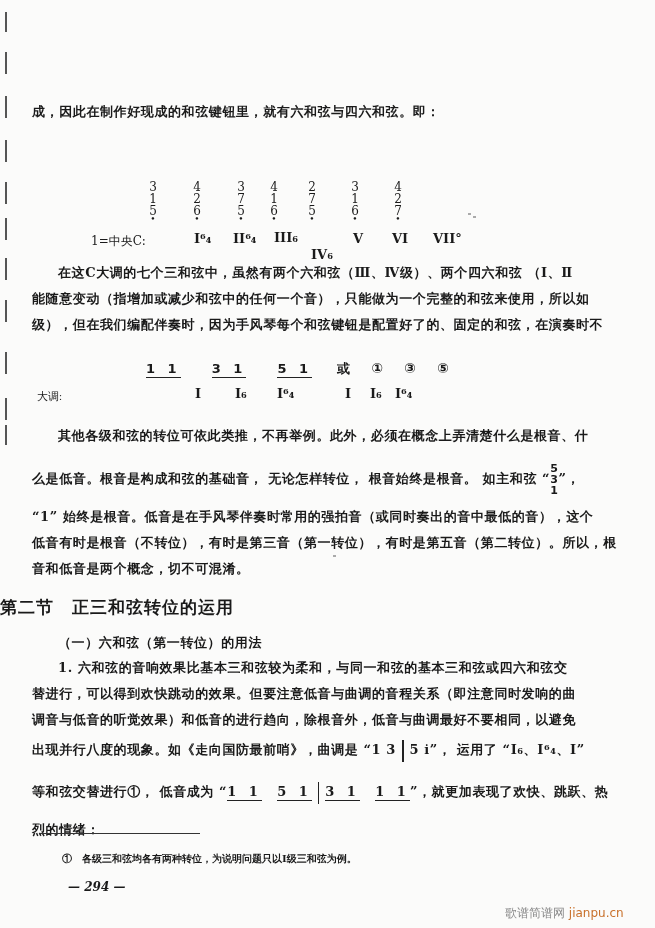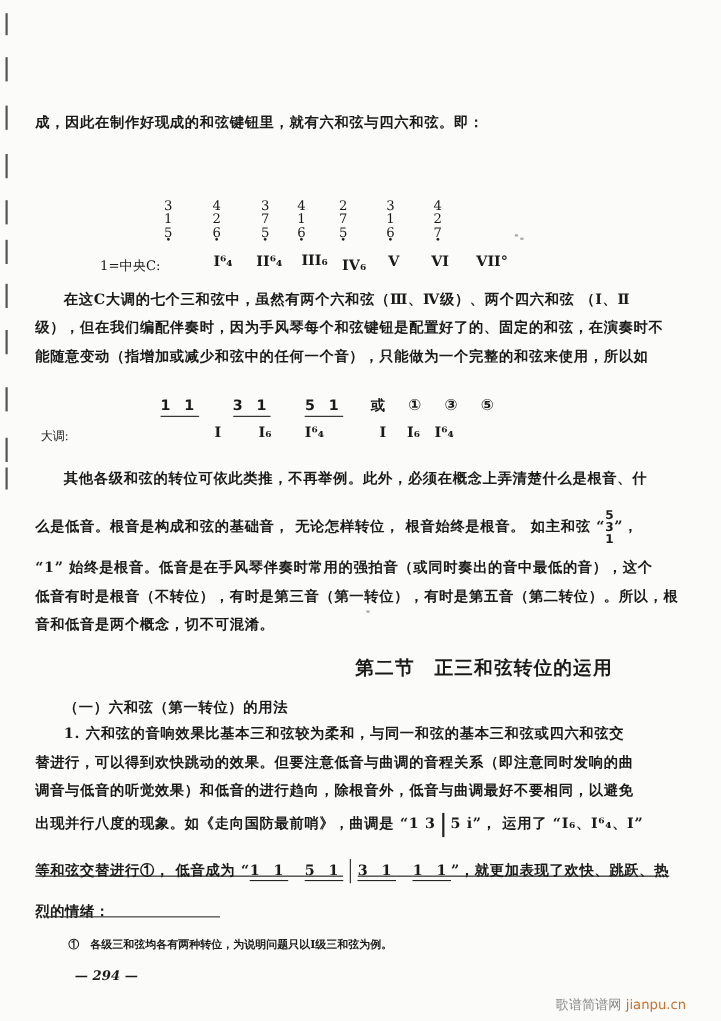--- a/index.html
+++ b/index.html
@@ -13,21 +13,21 @@
   .para { position: absolute; left: 32px; width: 595px; font-size: 13px; line-height: 26px; letter-spacing: 0.6px; font-weight: bold; }
   .line { white-space: nowrap; display: block; }
   .indent { padding-left: 26px; }
   .chord-col { position: absolute; width: 20px; text-align: center; font-size: 12px; line-height: 12px; }
   .chord-col .dot { display: block; height: 6px; line-height: 4px; font-size: 9px; }
   .chord-label { position: absolute; font-size: 12px; white-space: nowrap; }
   .roman { position: absolute; font-family: "DejaVu Serif", serif; font-size: 13px; font-weight: bold; white-space: nowrap; margin-left: 45px; }
   .inv-row { position: absolute; font-family: "DejaVu Sans", sans-serif; font-weight: bold; font-size: 13px; white-space: nowrap; }
   .ul { border-bottom: 1.5px solid #222; padding-bottom: 1px; letter-spacing: 4px; }
   .circ { font-size: 14px; }
-  .heading { position: absolute; left: 0; width: 557px; top: 596px; text-align: right; font-family: "DejaVu Sans", sans-serif; font-weight: bold; font-size: 17px; letter-spacing: 1px; }
+  .heading { position: absolute; left: 0; width: 557px; top: 596px; text-align: left; font-family: "DejaVu Sans", sans-serif; font-weight: bold; font-size: 17px; letter-spacing: 1px; }
   .subheading { position: absolute; left: 58px; top: 634px; font-size: 13px; font-weight: bold; letter-spacing: 0.6px; }
   .footrule { position: absolute; left: 40px; top: 833px; width: 160px; border-top: 1.5px solid #333; }
   .footnote { position: absolute; left: 62px; top: 852px; font-size: 10px; font-weight: bold; white-space: nowrap; }
   .pagenum { position: absolute; left: 68px; top: 880px; font-size: 12px; font-style: italic; font-weight: bold; }
   .watermark { position: absolute; left: 505px; top: 905px; font-size: 12px; color: #8a8a8a; font-family: "DejaVu Sans", sans-serif; }
   .watermark .en { color: #c8702a; }
   .barline { display: inline-block; width: 1.5px; height: 22px; background: #222; vertical-align: middle; margin: 0 6px; }
   .stack { display: inline-block; vertical-align: middle; text-align: center; line-height: 11px; font-size: 11px; font-family: "DejaVu Sans", sans-serif; }
   .speck { position: absolute; width: 3px; height: 2px; background: #aaa; }
 </style>
@@ -91,30 +91,30 @@
     <span>4</span><br>
     <span>2</span><br>
     <span>7</span>
     <span class="dot">•</span>
   </div>
 
   <div class="chord-label" style="left:91px;top:233px;">1=中央C:</div>
   <div class="roman" style="left:149px;top:231px;"><span>I</span><span>⁶₄</span></div>
   <div class="roman" style="left:188px;top:231px;"><span>II</span><span>⁶₄</span></div>
   <div class="roman" style="left:229px;top:230px;"><span>III</span><span>₆</span></div>
-  <div class="roman" style="left:266px;top:234px;"><span>IV</span><span>₆</span></div>
+  <div class="roman" style="left:266px;top:247px;"><span>IV</span><span>₆</span></div>
   <div class="roman" style="left:308px;top:231px;"><span>V</span><span></span></div>
   <div class="roman" style="left:347px;top:231px;"><span>VI</span><span></span></div>
   <div class="roman" style="left:388px;top:231px;"><span>VII</span><span>°</span></div>
 </div>
 
 <div class="para" style="top:260px;">
   <span class="line indent">在这C大调的七个三和弦中，虽然有两个六和弦（Ⅲ、Ⅳ级）、两个四六和弦 （Ⅰ、Ⅱ</span>
+  <span class="line">能随意变动（指增加或减少和弦中的任何一个音），只能做为一个完整的和弦来使用，所以如</span>
   <span class="line">级），但在我们编配伴奏时，因为手风琴每个和弦键钮是配置好了的、固定的和弦，在演奏时不</span>
-  <span class="line">能随意变动（指增加或减少和弦中的任何一个音），只能做为一个完整的和弦来使用，所以如</span>
 </div>
 
 <div>
   <div class="inv-row" style="left:146px;top:360px;">
     <span class="ul">1 1</span>
     <span style="display:inline-block;width:22px;"></span>
     <span class="ul">3 1</span>
     <span style="display:inline-block;width:22px;"></span>
     <span class="ul">5 1</span>
     <span style="display:inline-block;width:16px;"></span>
@@ -148,21 +148,21 @@
 <div class="heading">第二节　正三和弦转位的运用</div>
 <div class="subheading">（一）六和弦（第一转位）的用法</div>
 
 <div class="para" style="top:655px;">
   <span class="line indent">1. 六和弦的音响效果比基本三和弦较为柔和，与同一和弦的基本三和弦或四六和弦交</span>
   <span class="line">替进行，可以得到欢快跳动的效果。但要注意低音与曲调的音程关系（即注意同时发响的曲</span>
   <span class="line">调音与低音的听觉效果）和低音的进行趋向，除根音外，低音与曲调最好不要相同，以避免</span>
   <span class="line" style="margin-top:4px;">
     <span>出现并行八度的现象。如《走向国防最前哨》，曲调是 “1 3</span><span class="barline"></span><span>5 i̇”， 运用了 “I₆、I⁶₄、I”</span>
   </span>
-  <span class="line" style="margin-top:16px;text-decoration:underline;">
+  <span class="line" style="margin-top:16px;">
     <span>等和弦交替进行①， 低音成为 “</span><span class="ul">1 1</span>&nbsp;&nbsp;&nbsp;<span class="ul">5 1</span><span class="barline"></span><span class="ul">3 1</span>&nbsp;&nbsp;&nbsp;<span class="ul">1 1</span><span>”，就更加表现了欢快、跳跃、热</span>
   </span>
   <span class="line" style="margin-top:12px;">烈的情绪：</span>
 </div>
 
 <div class="footrule"></div>
 <div class="footnote">①　各级三和弦均各有两种转位，为说明问题只以Ⅰ级三和弦为例。</div>
 <div class="pagenum">— 294 —</div>
 
 <div class="watermark">

